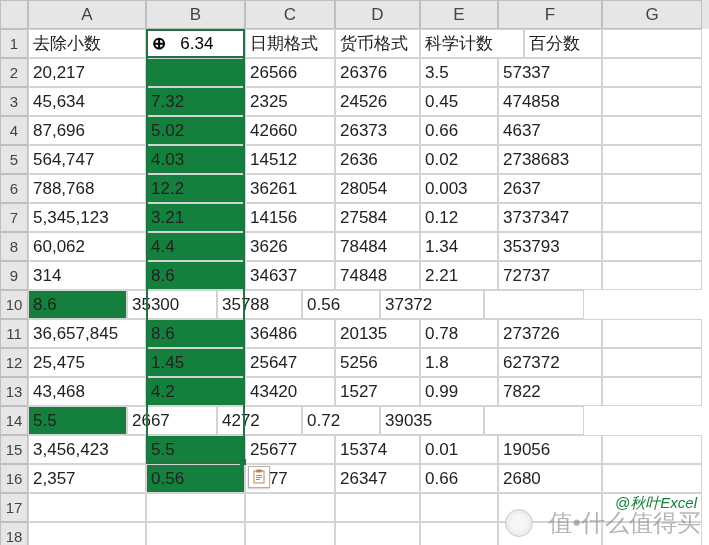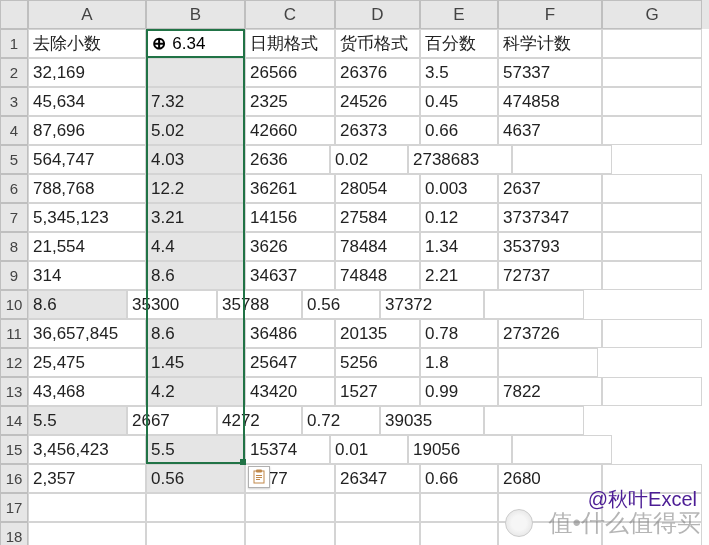--- a/index.html
+++ b/index.html
@@ -34,21 +34,21 @@
     color:#222;
   }
   .row.header .cell, .row.header .rowhdr { border:1px solid #bfbfbf; }
   .cA { width: 118px; min-width:118px; }
   .cB { width: 99px;  min-width:99px;  }
   .cC { width: 90px;  min-width:90px;  }
   .cD { width: 85px;  min-width:85px;  }
   .cE { width: 78px;  min-width:78px;  }
   .cF { width: 104px; min-width:104px; }
   .cG { width: 100px; min-width:100px; }
-  .sel { background: #e5e5e5; }
+  .sel { background: #15803d; }
   .selection-border {
     position: absolute;
     border: 2px solid #217346;
     pointer-events: none;
   }
   .fill-handle {
     position:absolute; width:6px;height:6px;background:#217346;
     right:-3px; bottom:-3px; pointer-events:auto; cursor:crosshair;
   }
   .active-cell {
@@ -70,21 +70,21 @@
     font-weight:500; pointer-events:none;
     display:flex; align-items:center; gap:16px;
   }
   .watermark .logo {
     width:28px;height:28px;border-radius:50%;
     background:radial-gradient(circle,#f6f6f6 40%,#ddd 100%);
     border:1px solid #ccc;
   }
   .credit {
     position:absolute; right:12px; bottom:32px;
-    color:#4c1d95; font-size:20px;
+    color:#15803d; font-style:italic; font-size:15px;
     pointer-events:none;
   }
 </style>
 </head>
 <body>
 
 <div class="grid">
 
   <div class="row header">
     <div class="rowhdr"></div>
@@ -97,27 +97,27 @@
     <div class="cell cG">G</div>
   </div>
 
   <div id="data-rows">
       <div class="row">
         <div class="rowhdr">1</div>
         <div class="cell cA">去除小数</div>
         <div class="cell cB">时间格式</div>
         <div class="cell cC">日期格式</div>
         <div class="cell cD">货币格式</div>
+        <div class="cell cF">科学计数</div>
         <div class="cell cE">百分数</div>
-        <div class="cell cF">科学计数</div>
         <div class="cell cG"></div>
       </div>
       <div class="row">
         <div class="rowhdr">2</div>
-        <div class="cell cA">32,169</div>
+        <div class="cell cA">20,217</div>
         <div class="cell cB sel"></div>
         <div class="cell cC">26566</div>
         <div class="cell cD">26376</div>
         <div class="cell cE">3.5</div>
         <div class="cell cF">57337</div>
         <div class="cell cG"></div>
       </div>
       <div class="row">
         <div class="rowhdr">3</div>
         <div class="cell cA">45,634</div>
@@ -135,20 +135,21 @@
         <div class="cell cC">42660</div>
         <div class="cell cD">26373</div>
         <div class="cell cE">0.66</div>
         <div class="cell cF">4637</div>
         <div class="cell cG"></div>
       </div>
       <div class="row">
         <div class="rowhdr">5</div>
         <div class="cell cA">564,747</div>
         <div class="cell cB sel">4.03</div>
+        <div class="cell cC">14512</div>
         <div class="cell cD">2636</div>
         <div class="cell cE">0.02</div>
         <div class="cell cF">2738683</div>
         <div class="cell cG"></div>
       </div>
       <div class="row">
         <div class="rowhdr">6</div>
         <div class="cell cA">788,768</div>
         <div class="cell cB sel">12.2</div>
         <div class="cell cC">36261</div>
@@ -162,21 +163,21 @@
         <div class="cell cA">5,345,123</div>
         <div class="cell cB sel">3.21</div>
         <div class="cell cC">14156</div>
         <div class="cell cD">27584</div>
         <div class="cell cE">0.12</div>
         <div class="cell cF">3737347</div>
         <div class="cell cG"></div>
       </div>
       <div class="row">
         <div class="rowhdr">8</div>
-        <div class="cell cA">21,554</div>
+        <div class="cell cA">60,062</div>
         <div class="cell cB sel">4.4</div>
         <div class="cell cC">3626</div>
         <div class="cell cD">78484</div>
         <div class="cell cE">1.34</div>
         <div class="cell cF">353793</div>
         <div class="cell cG"></div>
       </div>
       <div class="row">
         <div class="rowhdr">9</div>
         <div class="cell cA">314</div>
@@ -206,20 +207,21 @@
         <div class="cell cF">273726</div>
         <div class="cell cG"></div>
       </div>
       <div class="row">
         <div class="rowhdr">12</div>
         <div class="cell cA">25,475</div>
         <div class="cell cB sel">1.45</div>
         <div class="cell cC">25647</div>
         <div class="cell cD">5256</div>
         <div class="cell cE">1.8</div>
+        <div class="cell cF">627372</div>
         <div class="cell cG"></div>
       </div>
       <div class="row">
         <div class="rowhdr">13</div>
         <div class="cell cA">43,468</div>
         <div class="cell cB sel">4.2</div>
         <div class="cell cC">43420</div>
         <div class="cell cD">1527</div>
         <div class="cell cE">0.99</div>
         <div class="cell cF">7822</div>
@@ -231,20 +233,21 @@
         <div class="cell cC">2667</div>
         <div class="cell cD">4272</div>
         <div class="cell cE">0.72</div>
         <div class="cell cF">39035</div>
         <div class="cell cG"></div>
       </div>
       <div class="row">
         <div class="rowhdr">15</div>
         <div class="cell cA">3,456,423</div>
         <div class="cell cB sel">5.5</div>
+        <div class="cell cC">25677</div>
         <div class="cell cD">15374</div>
         <div class="cell cE">0.01</div>
         <div class="cell cF">19056</div>
         <div class="cell cG"></div>
       </div>
       <div class="row">
         <div class="rowhdr">16</div>
         <div class="cell cA">2,357</div>
         <div class="cell cB sel">0.56</div>
         <div class="cell cC">2877</div>
@@ -274,21 +277,21 @@
         <div class="cell cG"></div>
       </div>
     </div>
 
   <div class="selection-border" style="left:146px; top:29px; width:99px; height:435px;">
     <div class="fill-handle"></div>
   </div>
 
   <div class="active-cell" style="left:146px; top:29px; width:99px; height:29px;">
     <span class="cursor">⊕</span>
-    <span style="margin-left:10px">6.34</span>
+    <span style="margin-left:18px">6.34</span>
   </div>
 
   <div class="paste-icon" style="left:248px; top:466px;">
     <svg viewBox="0 0 16 16">
       <rect x="3" y="2" width="10" height="12" fill="#fff" stroke="#c0884a"></rect>
       <rect x="5" y="0.5" width="6" height="3" rx="1" fill="#c0884a"></rect>
       <rect x="5" y="6" width="6" height="1" fill="#c0884a"></rect>
       <rect x="5" y="8" width="6" height="1" fill="#c0884a"></rect>
       <rect x="5" y="10" width="4" height="1" fill="#c0884a"></rect>
     </svg>

